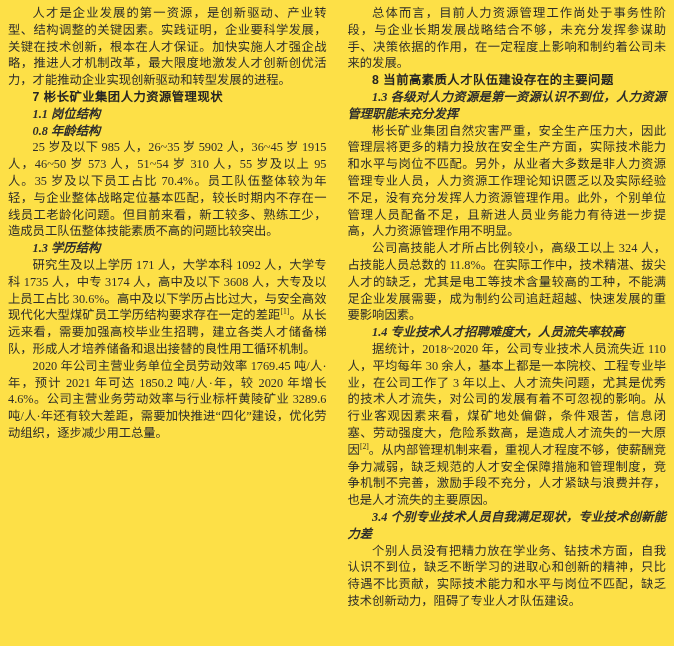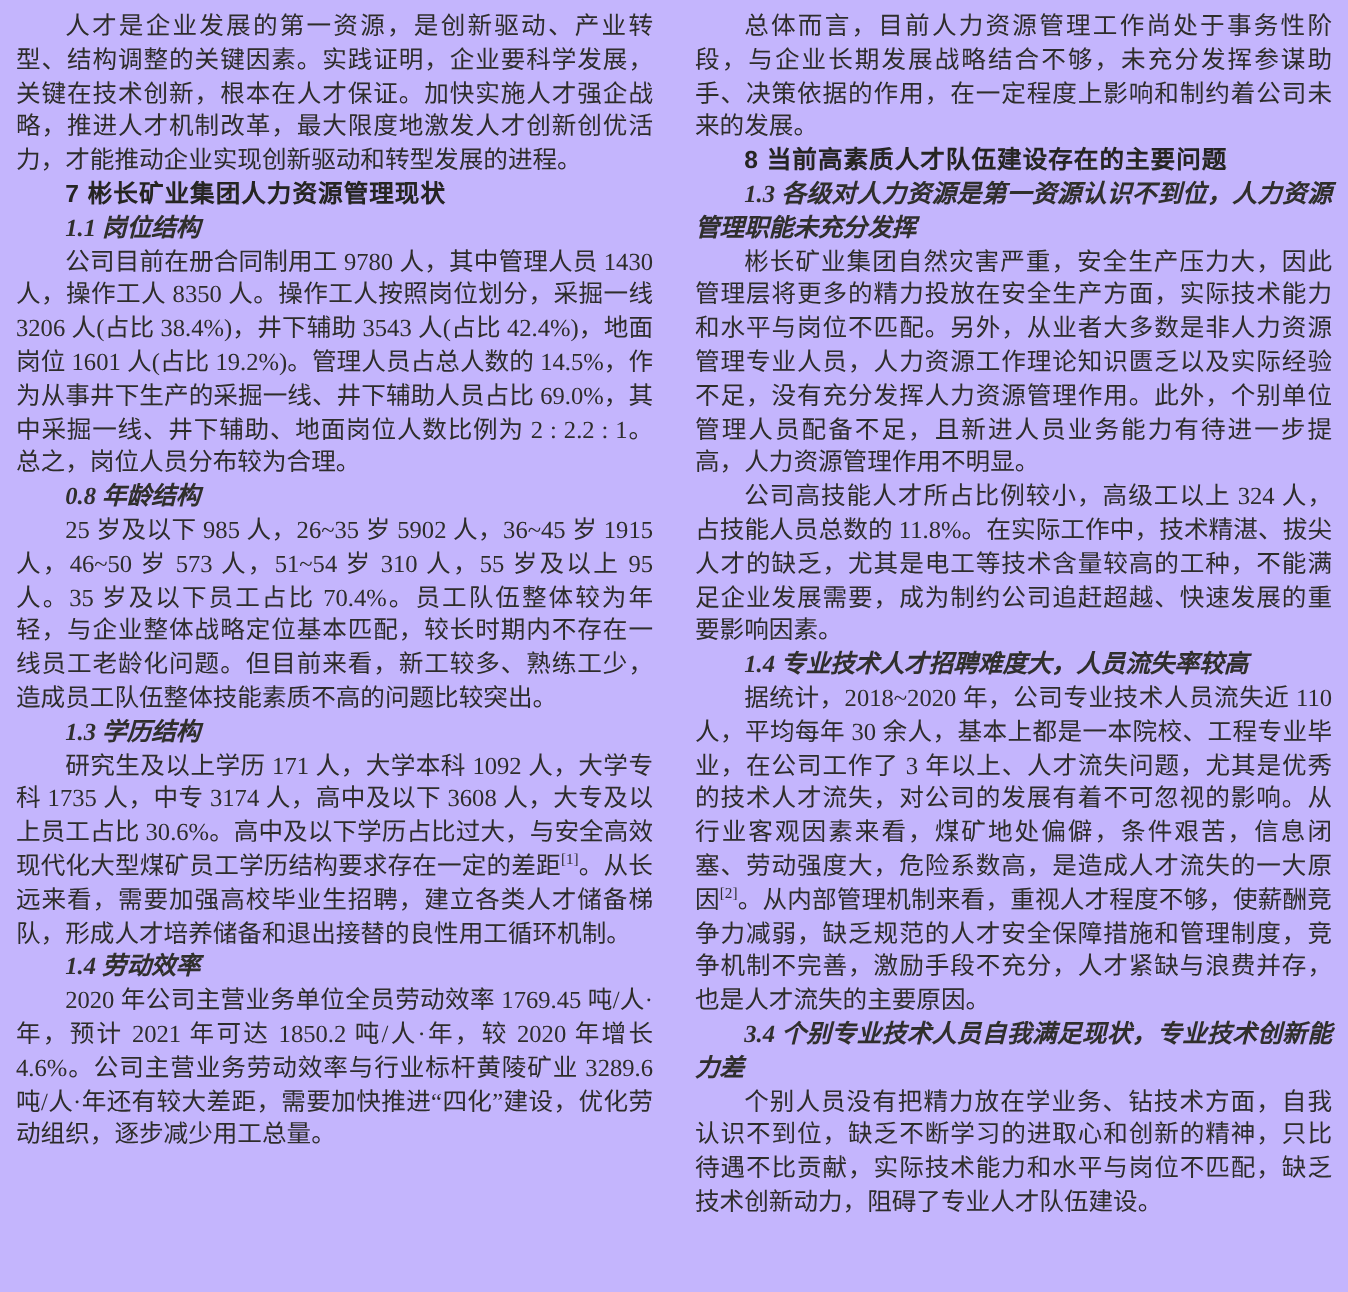--- a/index.html
+++ b/index.html
@@ -14,21 +14,21 @@
     font-family: "Liberation Serif", serif;
     color: #2e2d2b;
   }
   .page {
     box-sizing: border-box;
     width: 674px;
     height: 646px;
     padding: 5px 8px 16px 8px;
     display: flex;
     gap: 21px;
-    background: #c4b5fd;
+    background: #fde047;
   }
   .col {
     flex: 1 1 0;
     min-width: 0;
     font-size: 12.3px;
     line-height: 16.8px;
     text-align: justify;
     text-justify: inter-ideograph;
   }
   .block { margin: 0; }
@@ -55,26 +55,24 @@
   }
 </style>
 </head>
 <body>
 
 <div class="page">
   <div class="col">
       <div class="block p">人才是企业发展的第一资源，是创新驱动、产业转型、结构调整的关键因素。实践证明，企业要科学发展，关键在技术创新，根本在人才保证。加快实施人才强企战略，推进人才机制改革，最大限度地激发人才创新创优活力，才能推动企业实现创新驱动和转型发展的进程。</div>
       <div class="block sec">7 彬长矿业集团人力资源管理现状</div>
       <div class="block sub">1.1 岗位结构</div>
-      <div class="block p">公司目前在册合同制用工 9780 人，其中管理人员 1430 人，操作工人 8350 人。操作工人按照岗位划分，采掘一线 3206 人(占比 38.4%)，井下辅助 3543 人(占比 42.4%)，地面岗位 1601 人(占比 19.2%)。管理人员占总人数的 14.5%，作为从事井下生产的采掘一线、井下辅助人员占比 69.0%，其中采掘一线、井下辅助、地面岗位人数比例为 2 : 2.2 : 1。总之，岗位人员分布较为合理。</div>
       <div class="block sub">0.8 年龄结构</div>
       <div class="block p">25 岁及以下 985 人，26~35 岁 5902 人，36~45 岁 1915 人，46~50 岁 573 人，51~54 岁 310 人，55 岁及以上 95 人。35 岁及以下员工占比 70.4%。员工队伍整体较为年轻，与企业整体战略定位基本匹配，较长时期内不存在一线员工老龄化问题。但目前来看，新工较多、熟练工少，造成员工队伍整体技能素质不高的问题比较突出。</div>
       <div class="block sub">1.3 学历结构</div>
       <div class="block p">研究生及以上学历 171 人，大学本科 1092 人，大学专科 1735 人，中专 3174 人，高中及以下 3608 人，大专及以上员工占比 30.6%。高中及以下学历占比过大，与安全高效现代化大型煤矿员工学历结构要求存在一定的差距<sup>[1]</sup>。从长远来看，需要加强高校毕业生招聘，建立各类人才储备梯队，形成人才培养储备和退出接替的良性用工循环机制。</div>
-      <div class="block sub">1.4 劳动效率</div>
       <div class="block p">2020 年公司主营业务单位全员劳动效率 1769.45 吨/人·年，预计 2021 年可达 1850.2 吨/人·年，较 2020 年增长 4.6%。公司主营业务劳动效率与行业标杆黄陵矿业 3289.6 吨/人·年还有较大差距，需要加快推进“四化”建设，优化劳动组织，逐步减少用工总量。</div>
     </div>
   <div class="col">
       <div class="block p">总体而言，目前人力资源管理工作尚处于事务性阶段，与企业长期发展战略结合不够，未充分发挥参谋助手、决策依据的作用，在一定程度上影响和制约着公司未来的发展。</div>
       <div class="block sec">8 当前高素质人才队伍建设存在的主要问题</div>
       <div class="block sub">1.3 各级对人力资源是第一资源认识不到位，人力资源管理职能未充分发挥</div>
       <div class="block p">彬长矿业集团自然灾害严重，安全生产压力大，因此管理层将更多的精力投放在安全生产方面，实际技术能力和水平与岗位不匹配。另外，从业者大多数是非人力资源管理专业人员，人力资源工作理论知识匮乏以及实际经验不足，没有充分发挥人力资源管理作用。此外，个别单位管理人员配备不足，且新进人员业务能力有待进一步提高，人力资源管理作用不明显。</div>
       <div class="block p">公司高技能人才所占比例较小，高级工以上 324 人，占技能人员总数的 11.8%。在实际工作中，技术精湛、拔尖人才的缺乏，尤其是电工等技术含量较高的工种，不能满足企业发展需要，成为制约公司追赶超越、快速发展的重要影响因素。</div>
       <div class="block sub">1.4 专业技术人才招聘难度大，人员流失率较高</div>
       <div class="block p">据统计，2018~2020 年，公司专业技术人员流失近 110 人，平均每年 30 余人，基本上都是一本院校、工程专业毕业，在公司工作了 3 年以上、人才流失问题，尤其是优秀的技术人才流失，对公司的发展有着不可忽视的影响。从行业客观因素来看，煤矿地处偏僻，条件艰苦，信息闭塞、劳动强度大，危险系数高，是造成人才流失的一大原因<sup>[2]</sup>。从内部管理机制来看，重视人才程度不够，使薪酬竞争力减弱，缺乏规范的人才安全保障措施和管理制度，竞争机制不完善，激励手段不充分，人才紧缺与浪费并存，也是人才流失的主要原因。</div>

